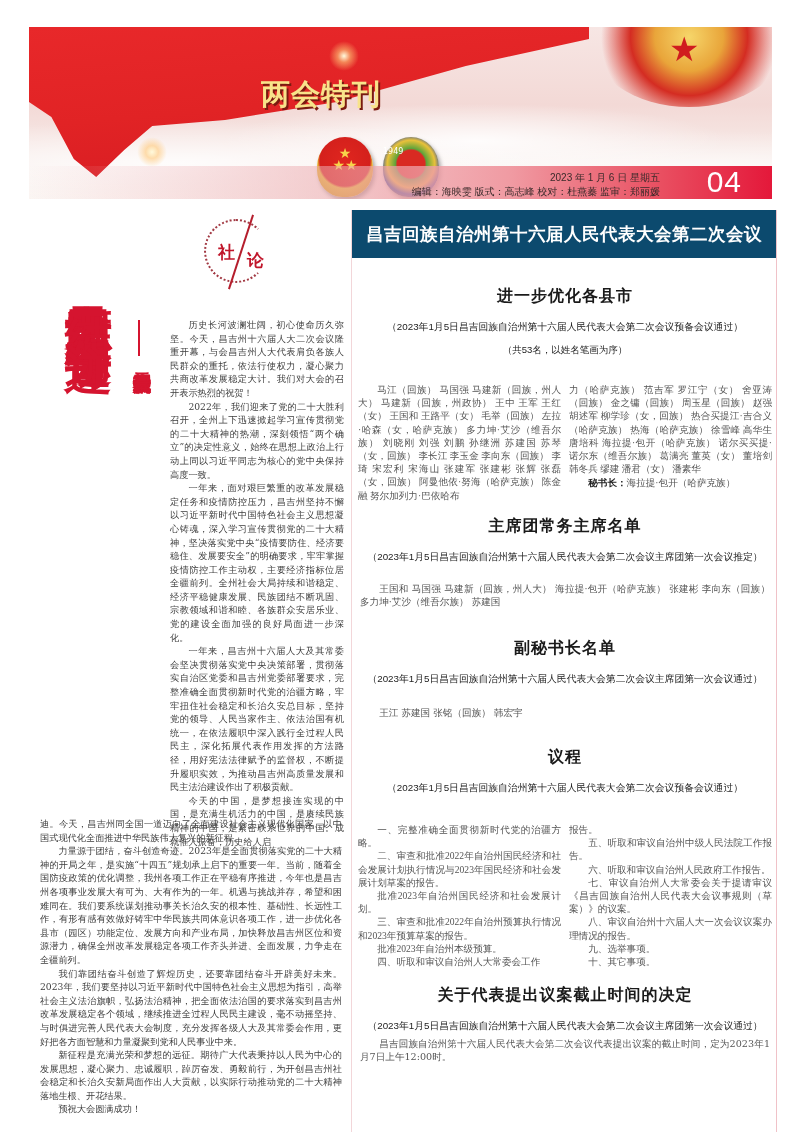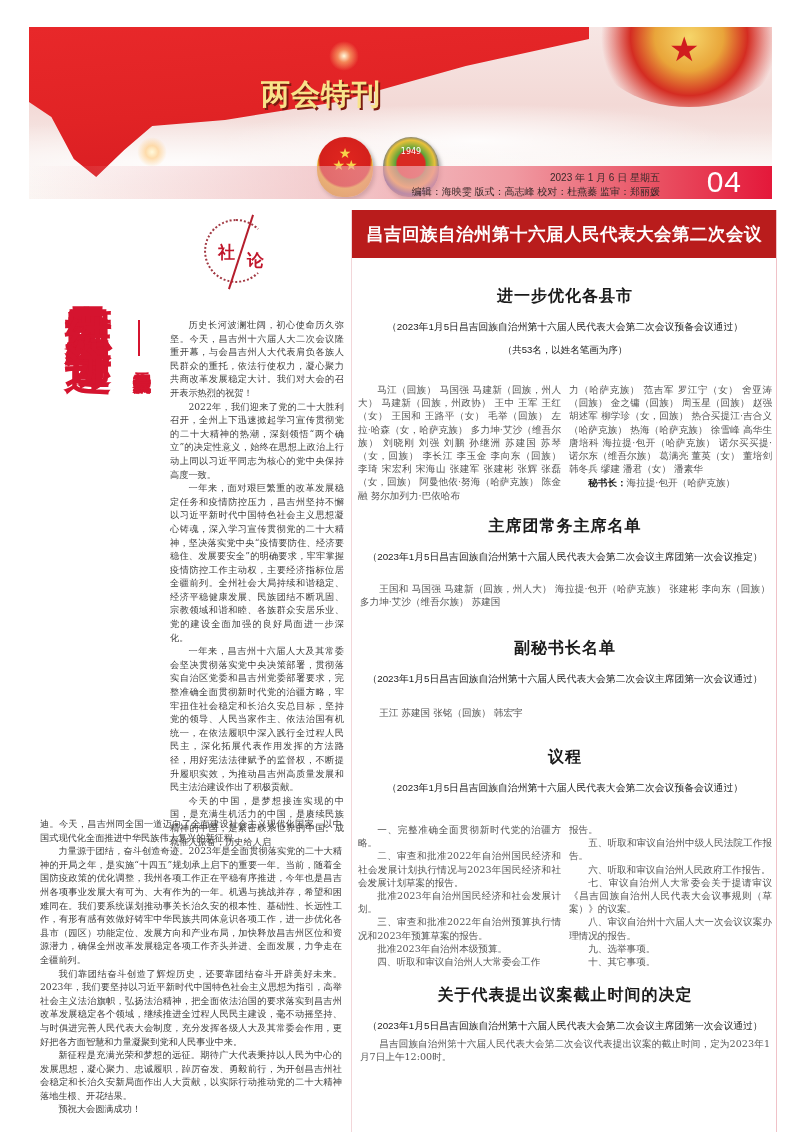--- a/index.html
+++ b/index.html
@@ -44,21 +44,21 @@
     background: radial-gradient(circle, #f6d66a 0%, #e9a53a 28%, #d42c22 48%, rgba(214,44,34,0.4) 62%, rgba(255,255,255,0) 72%);
   }
   .emblem-star { position: absolute; left: 640px; top: 2px; font-size: 34px; color: #d01c1f; font-family: "DejaVu Sans", sans-serif; }
   .badge {
     position: absolute; width: 56px; height: 60px; border-radius: 50% 50% 45% 45%;
     box-shadow: 2px 3px 4px rgba(0,0,0,0.35);
   }
   .badge-national { left: 288px; top: 110px; background: radial-gradient(circle at 50% 40%, #e0261f 0%, #d4201c 55%, #e6b533 60%, #c8921e 100%); }
   .badge-national span { position: absolute; left: 0; right: 0; top: 10px; text-align: center; color: #f7d44a; font-size: 14px; font-family: "DejaVu Sans", sans-serif; line-height: 12px; }
   .badge-cppcc { left: 354px; top: 110px; background: radial-gradient(circle at 50% 45%, #d92a22 0%, #d92a22 32%, #5fa43a 36%, #e9c13a 55%, #2c4fa5 70%, #d9a02c 100%); }
-  .badge-cppcc span { position: absolute; left: 0; right: 0; top: 10px; text-align: center; color: #fff; font-size: 8px; font-family: "DejaVu Sans", sans-serif; }
+  .badge-cppcc span { position: absolute; left: 0; right: 0; top: 10px; color: #fff; font-size: 8px; font-family: "DejaVu Sans", sans-serif; }
 
   .mast-strip {
     position: absolute; left: 0; top: 139px; width: 743px; height: 37px;
     background: linear-gradient(90deg, rgba(232,160,165,0) 0%, rgba(236,170,175,0.55) 40%, #f09aa2 65%, #e94f61 85%, #e4183a 100%);
   }
   .mast-date {
     position: absolute; right: 112px; top: 144px; font-family: "Liberation Sans", sans-serif;
     font-size: 10px; color: #3a2a2a; text-align: right; line-height: 14px;
   }
   .mast-date div { white-space: nowrap; }
@@ -103,40 +103,40 @@
     text-align: justify;
   }
   .ed-full p.cont { text-indent: 0; }
 
   
   .panel {
     position: absolute; left: 351px; top: 210px; width: 426px; height: 922px;
     border-left: 1px solid #f2d6d9; border-right: 1px solid #f0c2c8; background: #fff;
   }
   .panel-header {
-    height: 48px; background: #b91c1c; color: #fff;
+    height: 48px; background: #0c4a6e; color: #fff;
     font-family: "DejaVu Sans", sans-serif; font-weight: bold; font-size: 17.5px;
     display: flex; align-items: center; justify-content: center; letter-spacing: 0.5px;
   }
   .sec { position: absolute; left: 0; width: 426px; }
   .sec-title {
     text-align: center; font-family: "DejaVu Sans", sans-serif; font-weight: bold;
     font-size: 16px; color: #1a1a1a; letter-spacing: 1px;
   }
   .sec-note {
     text-align: center; font-family: "Liberation Sans", sans-serif; font-size: 9.8px; color: #222; margin-top: 14px; white-space: nowrap;
   }
   .sec-note2 {
     text-align: center; font-family: "Liberation Sans", sans-serif; font-size: 9.5px; color: #222; margin-top: 10px;
   }
   .body-text {
     font-family: "DejaVu Serif", serif; font-size: 9.6px; line-height: 13.2px; color: #555; text-align: justify;
   }
   .body-text p { text-indent: 2em; }
-  .two-col { display: flex; gap: 8px; padding: 0 6px 0 6px; }
+  .two-col { display: flex; gap: 8px; padding: 0 6px 0 6px; font-family: Liberation Serif, serif; }
   .two-col > div { flex: 1; }
   .sec-label { font-weight: bold; color: #222; }
   .secgen { text-indent: 2em; margin-top: 1px; }
   .one-col { padding: 0 8px; }
 </style>
 </head>
 <body>
 
 <header class="masthead">
   <div class="mast-cloud"></div>

